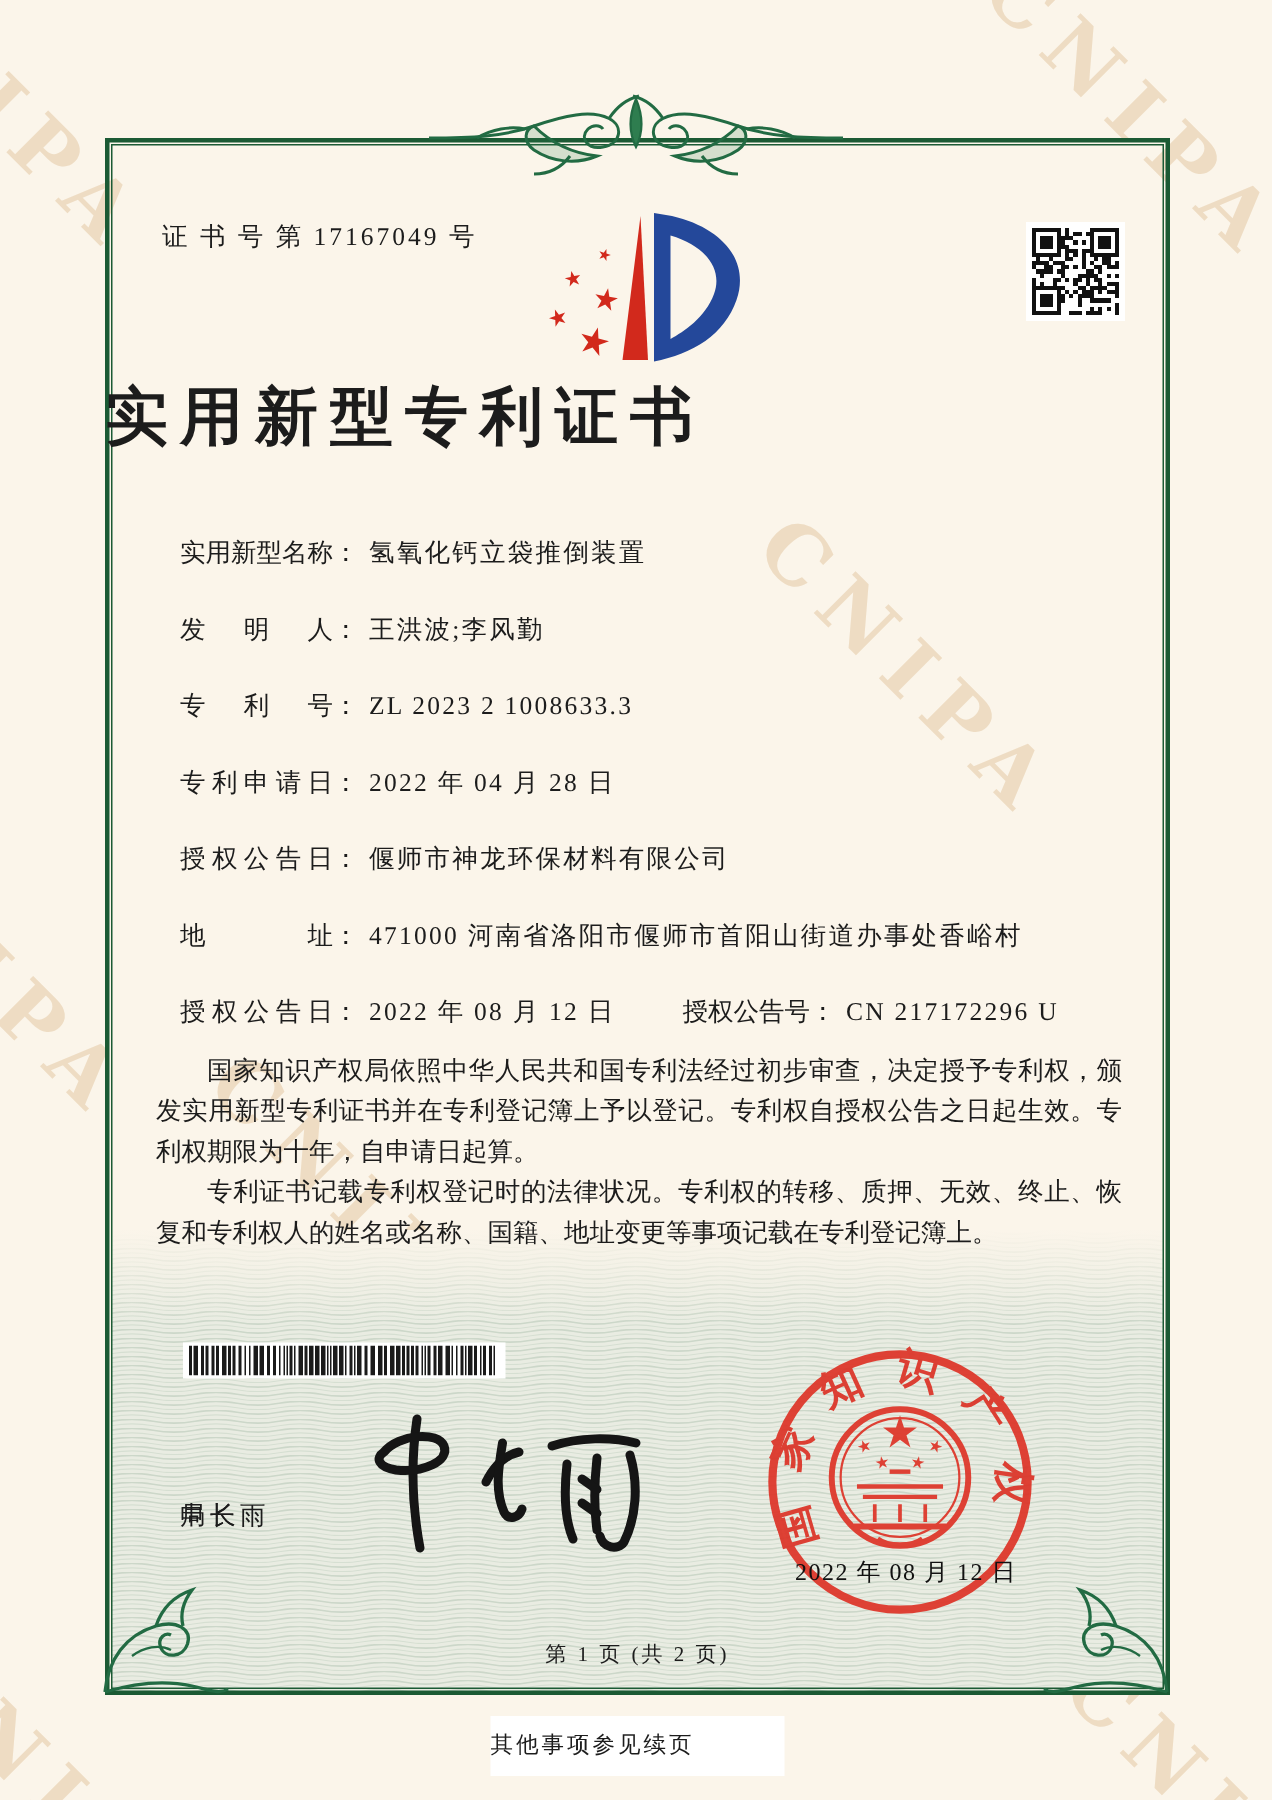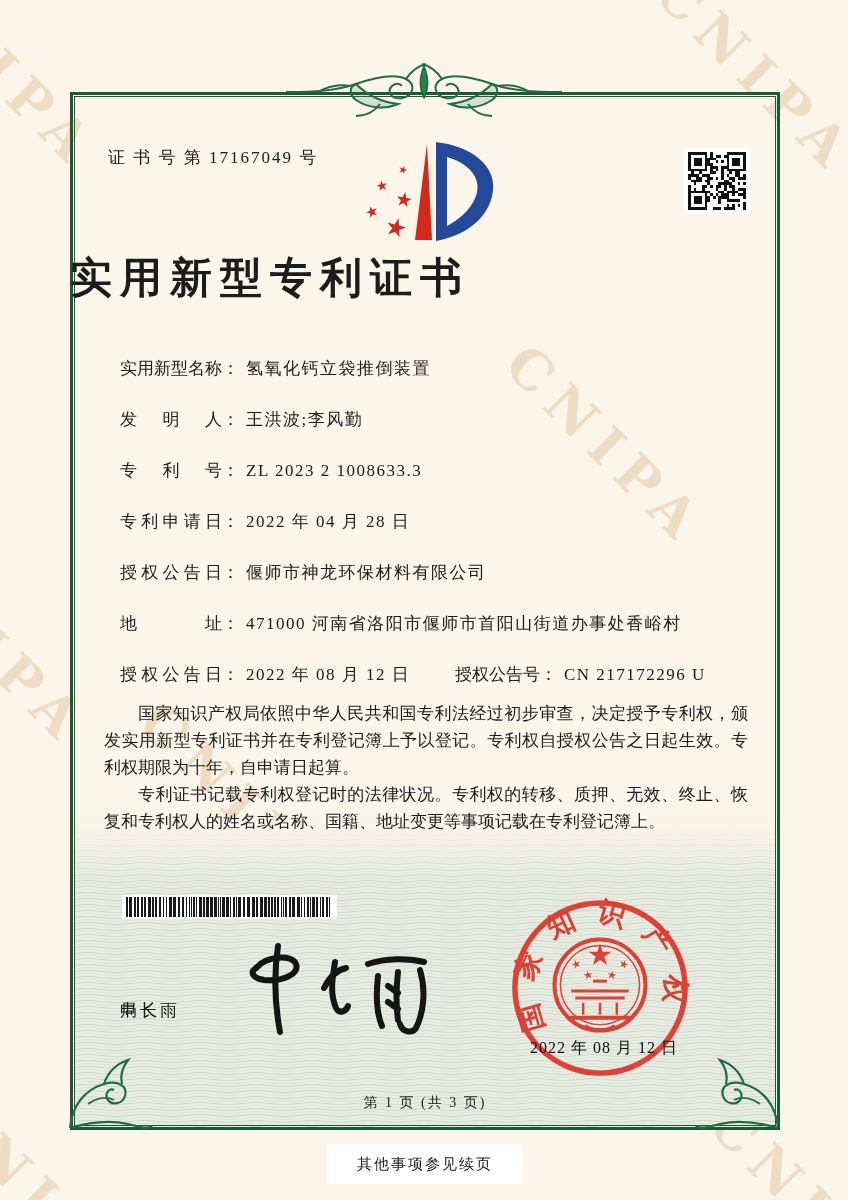--- a/index.html
+++ b/index.html
@@ -44,21 +44,21 @@
   
   .barcode{position:absolute;left:122px;top:895px;background:#fff;padding:2px 4px;z-index:4;font-size:0;}
   .issuer-title{position:absolute;left:120px;top:999px;font-size:17px;letter-spacing:3px;z-index:4;}
   .issuer-name{position:absolute;left:120px;top:999px;font-size:17px;letter-spacing:3px;z-index:4;}
   .signature{position:absolute;left:240px;top:928px;z-index:5;}
   .seal{position:absolute;left:506px;top:896px;z-index:5;opacity:.93;}
   .seal-date{position:absolute;left:530px;top:1038px;font-size:16px;letter-spacing:1px;color:#111;z-index:6;white-space:nowrap;}
   .page-num{position:absolute;left:70px;top:1094px;width:710px;text-align:center;font-size:14px;letter-spacing:2px;z-index:4;}
   .continuation{
     position:absolute;left:327px;top:1144px;width:196px;height:40px;background:#fff;
-    text-align:center;line-height:40px;font-size:15px;letter-spacing:2px;z-index:4;
+    text-align:left;line-height:40px;font-size:15px;letter-spacing:2px;z-index:4;
   }
 </style>
 </head>
 <body>
 
 <div id="page">
 
   <div class="wm" style="left:-70px;top:-45px">CNIPA</div>
   <div class="wm" style="left:688px;top:-40px">CNIPA</div>
   <div class="wm" style="left:538px;top:332px">CNIPA</div>
@@ -497,16 +497,16 @@
       <path d="M88,86 H102" stroke-width="3"></path>
       <path d="M66,96 H124" stroke-width="3"></path>
       <path d="M70,103 H120" stroke-width="3"></path>
       <path d="M78,108 V120 M95,108 V120 M112,108 V120" stroke-width="2.5"></path>
       <path d="M64,123 H126" stroke-width="4"></path>
       <path d="M80,131 A18,9 0 0 0 110,131" stroke-width="3"></path>
     </g>
   </svg>
   <div class="seal-date">2022 年 08 月 12 日</div>
 
-  <div class="page-num">第 1 页 (共 3 页)</div>
+  <div class="page-num">第 1 页 (共 2 页)</div>
   <div class="continuation">其他事项参见续页</div>
 
 </div>
 
 </body></html>

